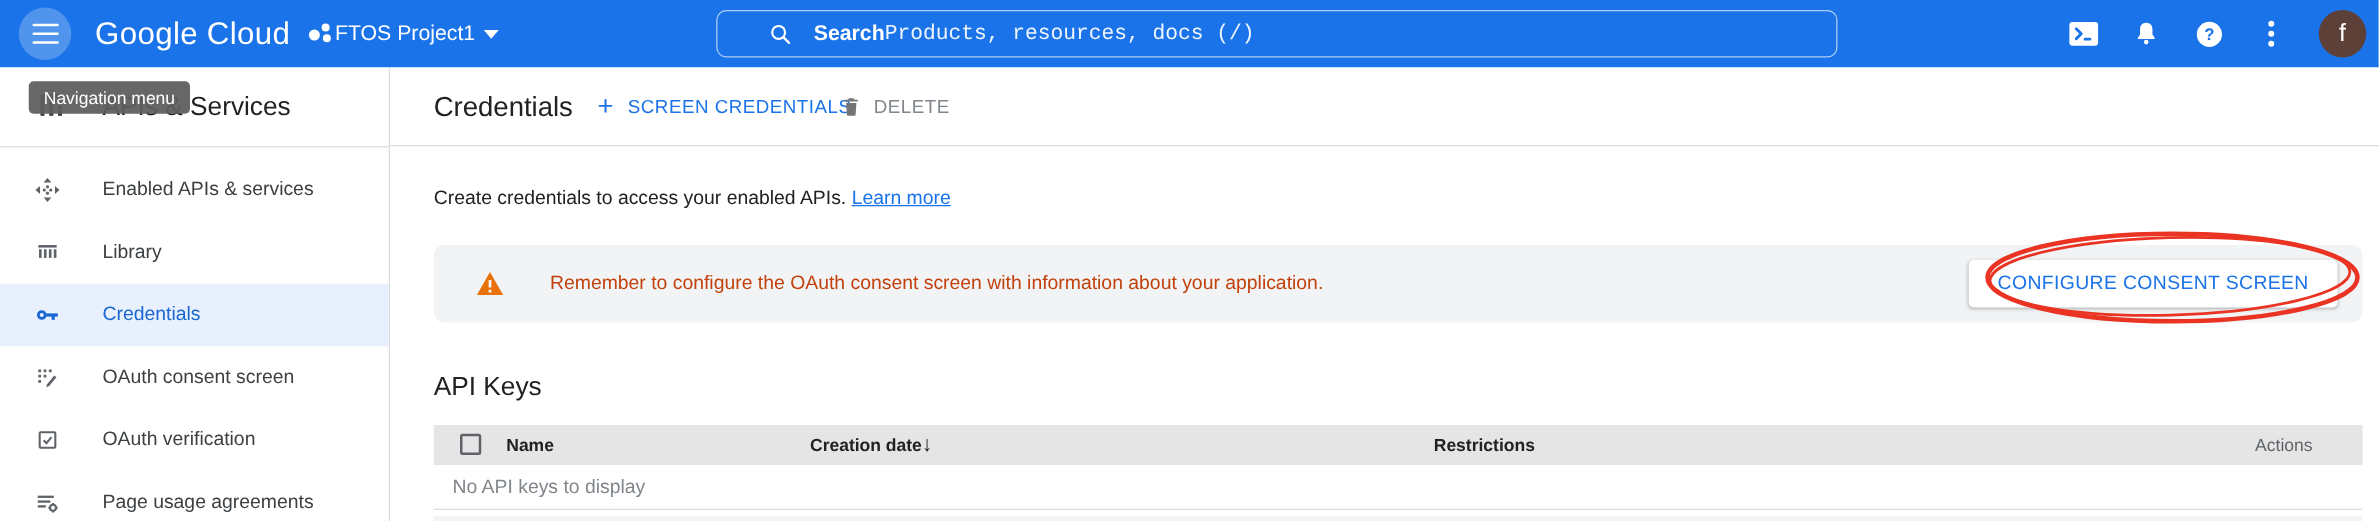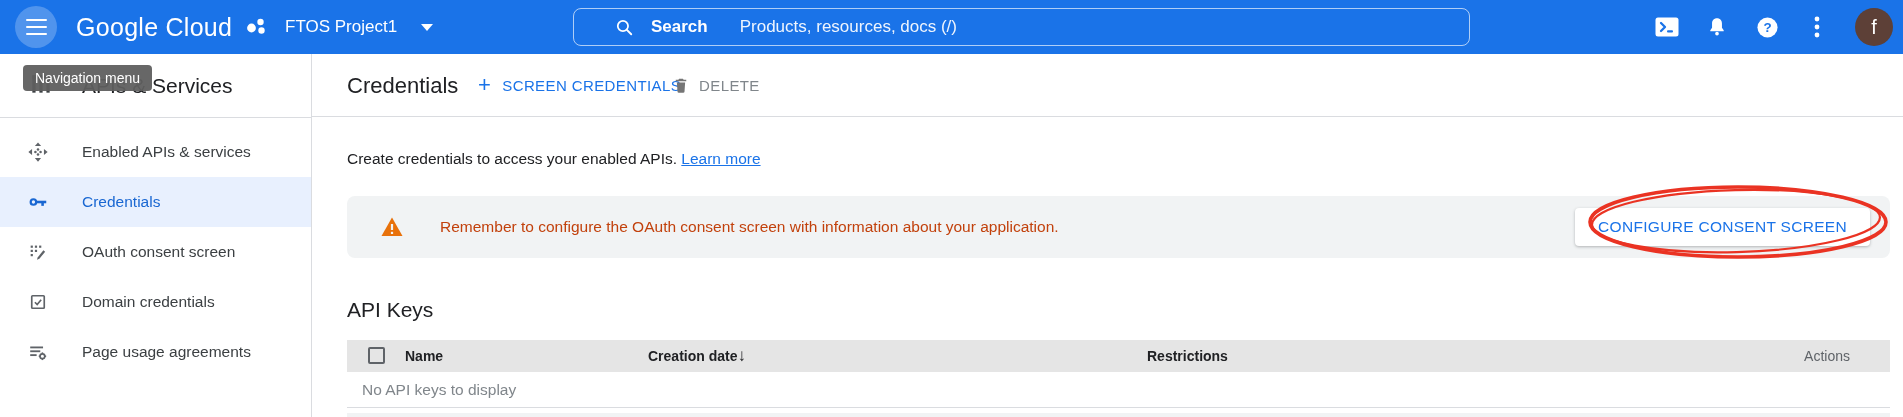--- a/index.html
+++ b/index.html
@@ -11,28 +11,28 @@
   .topbar { position:absolute; left:0; top:0; width:1903px; height:54px; background:#1a73e8; }
   .menu-btn { position:absolute; left:15px; top:6px; width:42px; height:42px; border-radius:50%;
               background:rgba(255,255,255,.24); display:flex; flex-direction:column;
               justify-content:center; align-items:center; gap:4.5px; cursor:pointer; }
   .menu-btn .bar { width:21px; height:2.6px; background:#fff; border-radius:1px; }
   .logo { position:absolute; left:76px; top:0; height:38px; line-height:54px; color:#fff;
           font-size:25px; letter-spacing:.3px; white-space:nowrap; }
   .logo .g1 { font-weight:500; }
   .logo .g2 { font-weight:400; margin-left:7px; }
   .project { position:absolute; left:246px; top:0; height:54px; display:flex; align-items:center;
-             gap:18px; color:#fff; font-size:17px; cursor:pointer; }
+             gap:1px; color:#fff; font-size:17px; cursor:pointer; }
   .caret-down { width:0; height:0; border-left:6px solid transparent; border-right:6px solid transparent;
                 border-top:7px solid #fff; margin-left:6px; }
   .searchbar { position:absolute; left:573px; top:8px; width:897px; height:38px;
                border:1px solid rgba(255,255,255,.65); border-radius:8px; display:flex;
                align-items:center; padding-left:41px; cursor:text; }
   .searchbar .s-label { color:#fff; font-weight:700; font-size:17px; margin-left:17px; }
-  .searchbar .s-ph { color:rgba(255,255,255,.93); font-size:17px; margin-left:32px; }
+  .searchbar .s-ph { color:rgba(255,255,255,.93); font-size:17px; margin-left:0;font-family:Liberation Mono, monospace; }
   .top-icons { position:absolute; left:1655px; top:0; height:54px; display:flex;
                align-items:center; gap:26px; }
   .icon-btn { width:24px; height:24px; display:flex; align-items:center; justify-content:center; cursor:pointer; }
   .avatar { width:38px; height:38px; border-radius:50%; background:#5d4037; color:#fff;
             display:flex; align-items:center; justify-content:center; font-size:20px; cursor:pointer; }
 
   
   .sidebar { position:absolute; left:0; top:54px; width:312px; height:363px; background:#fff;
              border-right:1px solid #dadce0; }
   .sb-head { position:relative; height:64px; border-bottom:1px solid #dadce0; }
@@ -181,20 +181,32 @@
               <path d="M22.5 12l-4 3.4V8.6z"></path>
             <circle cx="12" cy="9.2" r="1.4"></circle>
               <circle cx="9.2" cy="12" r="1.4"></circle>
             <circle cx="14.8" cy="12" r="1.4"></circle>
               <circle cx="12" cy="14.8" r="1.4"></circle>
           </svg>
         </span>
         <span class="sb-label">Enabled APIs &amp; services</span>
       </div>
 
+      <div class="sb-item">
+        <span class="sb-ic">
+          <svg width="22" height="22" viewBox="0 0 24 24" fill="#5f6368">
+            <rect x="4" y="5.5" width="16" height="2.2"></rect>
+            <rect x="4.6" y="9.2" width="2.3" height="7.5"></rect>
+            <rect x="8.9" y="9.2" width="2.3" height="7.5"></rect>
+            <rect x="13.2" y="9.2" width="2.3" height="7.5"></rect>
+            <rect x="17.5" y="9.2" width="2.3" height="7.5"></rect>
+          </svg>
+        </span>
+        <span class="sb-label">Library</span>
+      </div>
 
       <div class="sb-item selected">
         <span class="sb-ic">
           <svg width="22" height="22" viewBox="0 0 24 24" fill="#1967d2">
             <path d="M7 7.8a4.2 4.2 0 1 0 0 8.4 4.2 4.2 0 0 0 0-8.4zm0 2.4a1.8 1.8 0 1 1 0 3.6 1.8 1.8 0 0 1 0-3.6z"></path>
             <rect x="10.8" y="10.6" width="10.2" height="2.8"></rect>
             <rect x="15.6" y="12.6" width="2.8" height="3.6"></rect>
           </svg>
         </span>
         <span class="sb-label">Credentials</span>
@@ -215,21 +227,21 @@
         <span class="sb-label">OAuth consent screen</span>
       </div>
 
       <div class="sb-item">
         <span class="sb-ic">
           <svg width="20" height="20" viewBox="0 0 24 24" fill="none" stroke="#5f6368" stroke-width="2">
             <rect x="4.5" y="4.5" width="15" height="15" rx="1"></rect>
             <path d="M8.3 12.3l2.7 2.7 4.8-5.7"></path>
           </svg>
         </span>
-        <span class="sb-label">Domain credentials</span>
+        <span class="sb-label">OAuth verification</span>
       </div>
 
       <div class="sb-item">
         <span class="sb-ic">
           <svg width="22" height="22" viewBox="0 0 24 24" fill="#5f6368">
             <rect x="3.5" y="6" width="14" height="2"></rect>
             <rect x="3.5" y="10.2" width="11" height="2"></rect>
             <rect x="3.5" y="14.4" width="7" height="2"></rect>
             <circle cx="16.8" cy="16.6" r="2.6" fill="none" stroke="#5f6368" stroke-width="1.8"></circle>
             <rect x="16" y="12.4" width="1.6" height="1.6"></rect>

